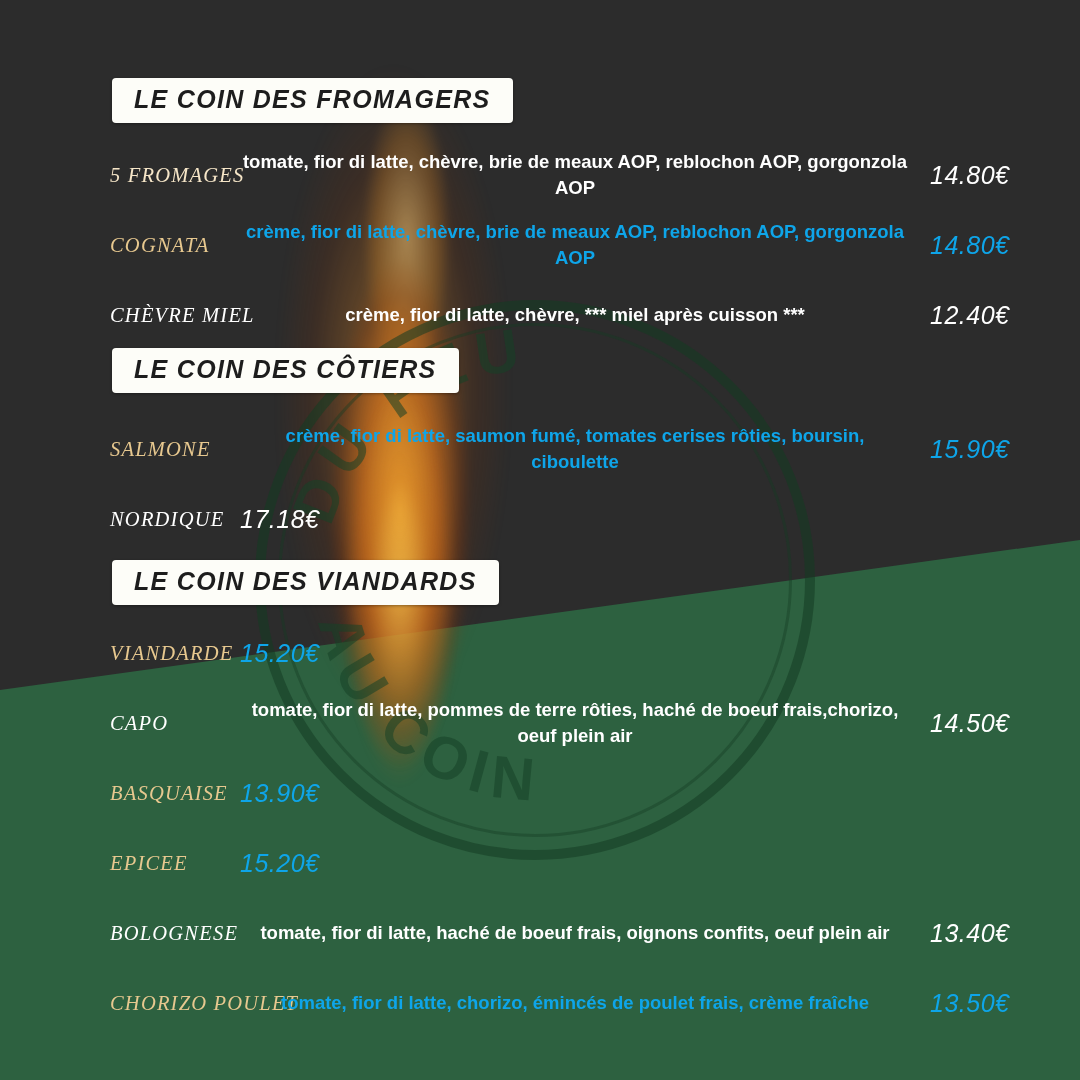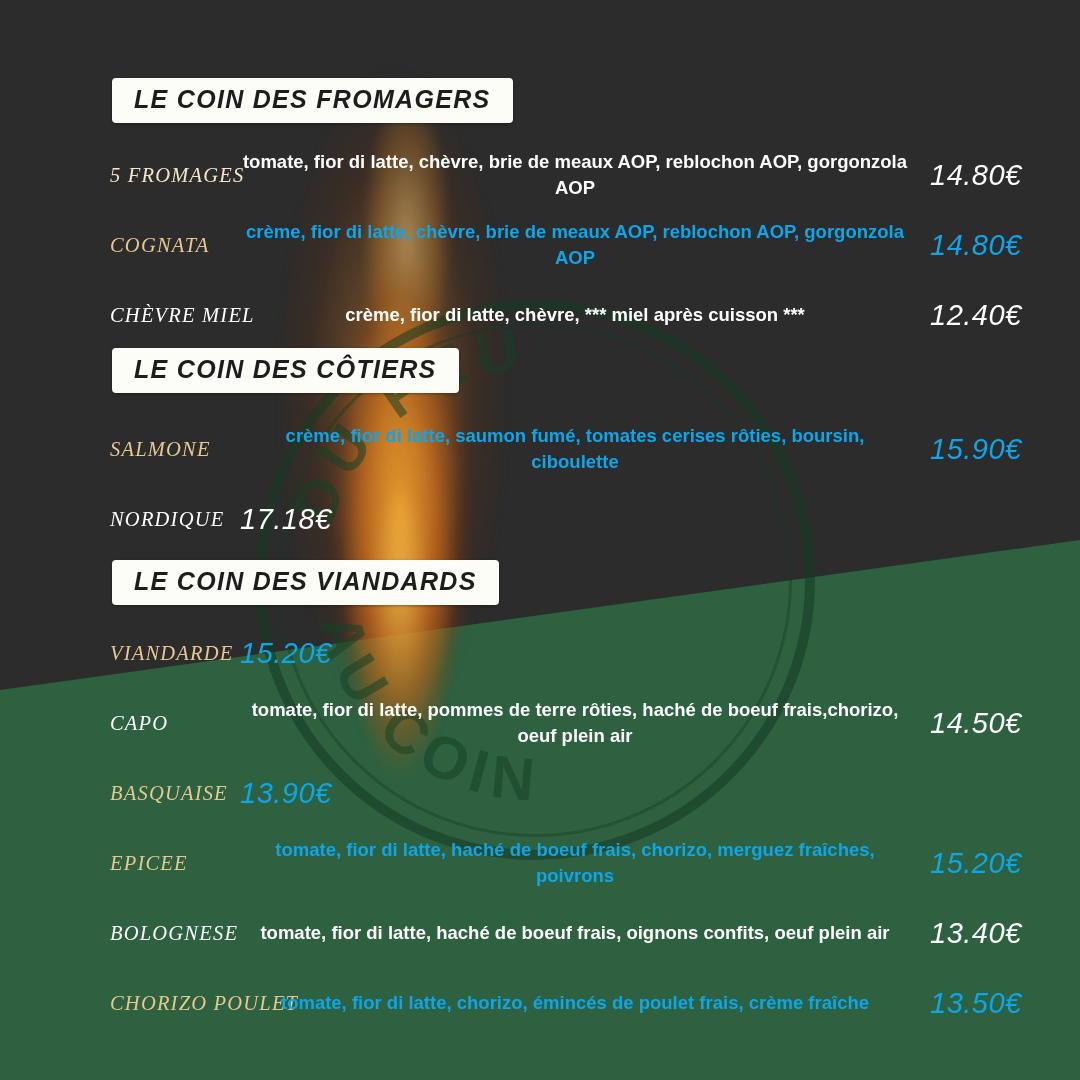--- a/index.html
+++ b/index.html
@@ -144,21 +144,21 @@
     padding: 0 10px;
   }
   .row .price {
     width: 160px;
     flex: 0 0 160px;
     text-align: left;
     padding-left: 10px;
     box-sizing: border-box;
     font-family: "Liberation Sans", sans-serif;
     font-style: italic;
-    font-size: 29px;
+    font-size: 25px;
     letter-spacing: 0.5px;
     white-space: nowrap;
   }
   .c-white { color: #ffffff; }
   .c-cream { color: #f6e6c8; }
   .c-gold  { color: #e7c88f; }
   .c-tan   { color: #0ea5e9; }
 </style>
 </head>
 <body>
@@ -234,21 +234,20 @@
       </div>
 
       <div class="row">
         <div class="name c-gold">BASQUAISE</div>
         <div class="price c-tan">13.90€</div>
       </div>
 
 
       <div class="row">
         <div class="name c-gold">EPICEE</div>
-        <div class="desc c-tan">tomate, fior di latte, haché de boeuf frais, chorizo, merguez fraîches, poivrons</div>
         <div class="price c-tan">15.20€</div>
       </div>
 
       <div class="row">
         <div class="name c-white">BOLOGNESE</div>
         <div class="desc c-white">tomate, fior di latte, haché de boeuf frais, oignons confits, oeuf plein air</div>
         <div class="price c-white">13.40€</div>
       </div>
 
       <div class="row">

